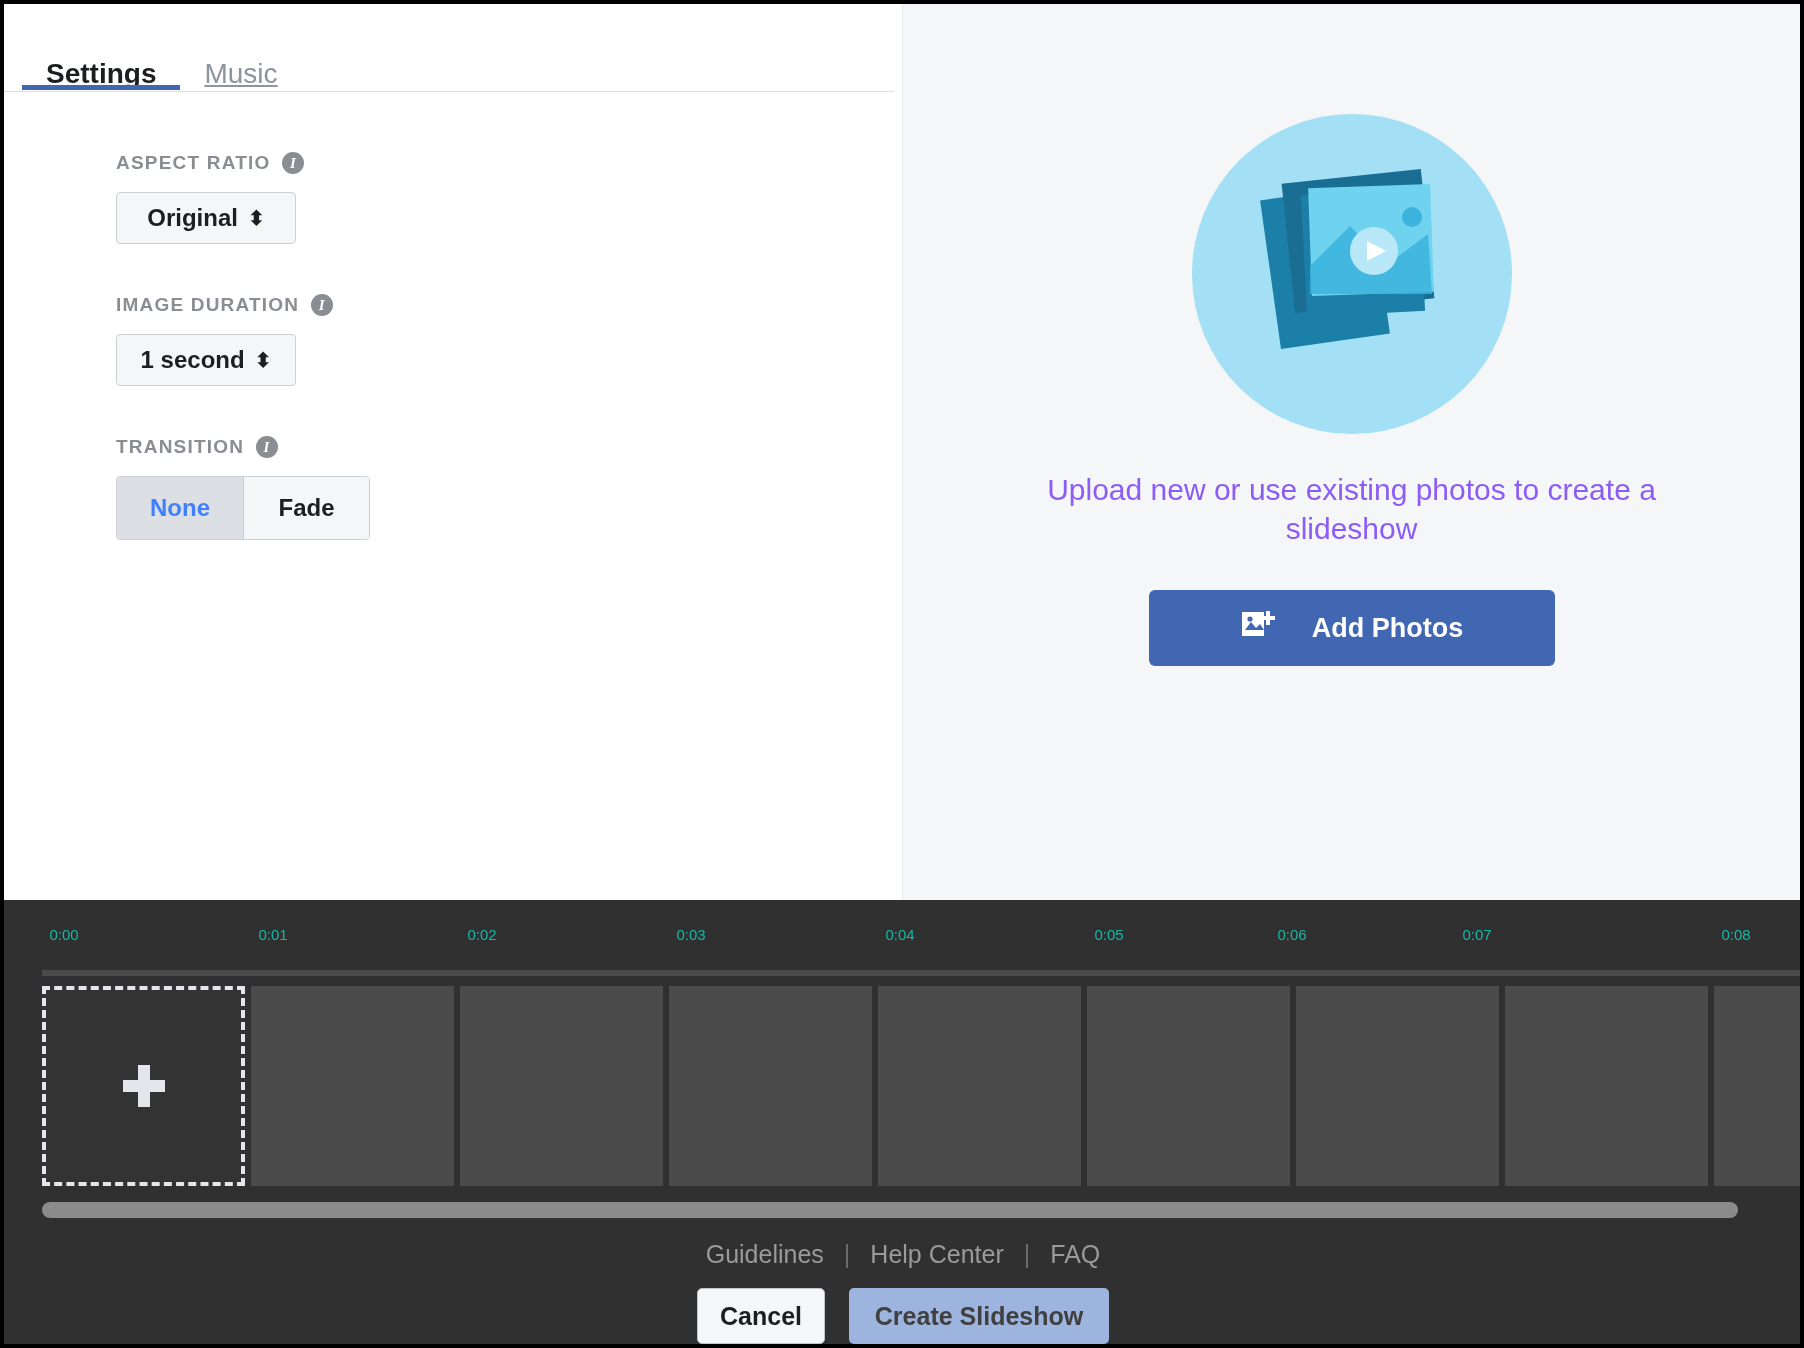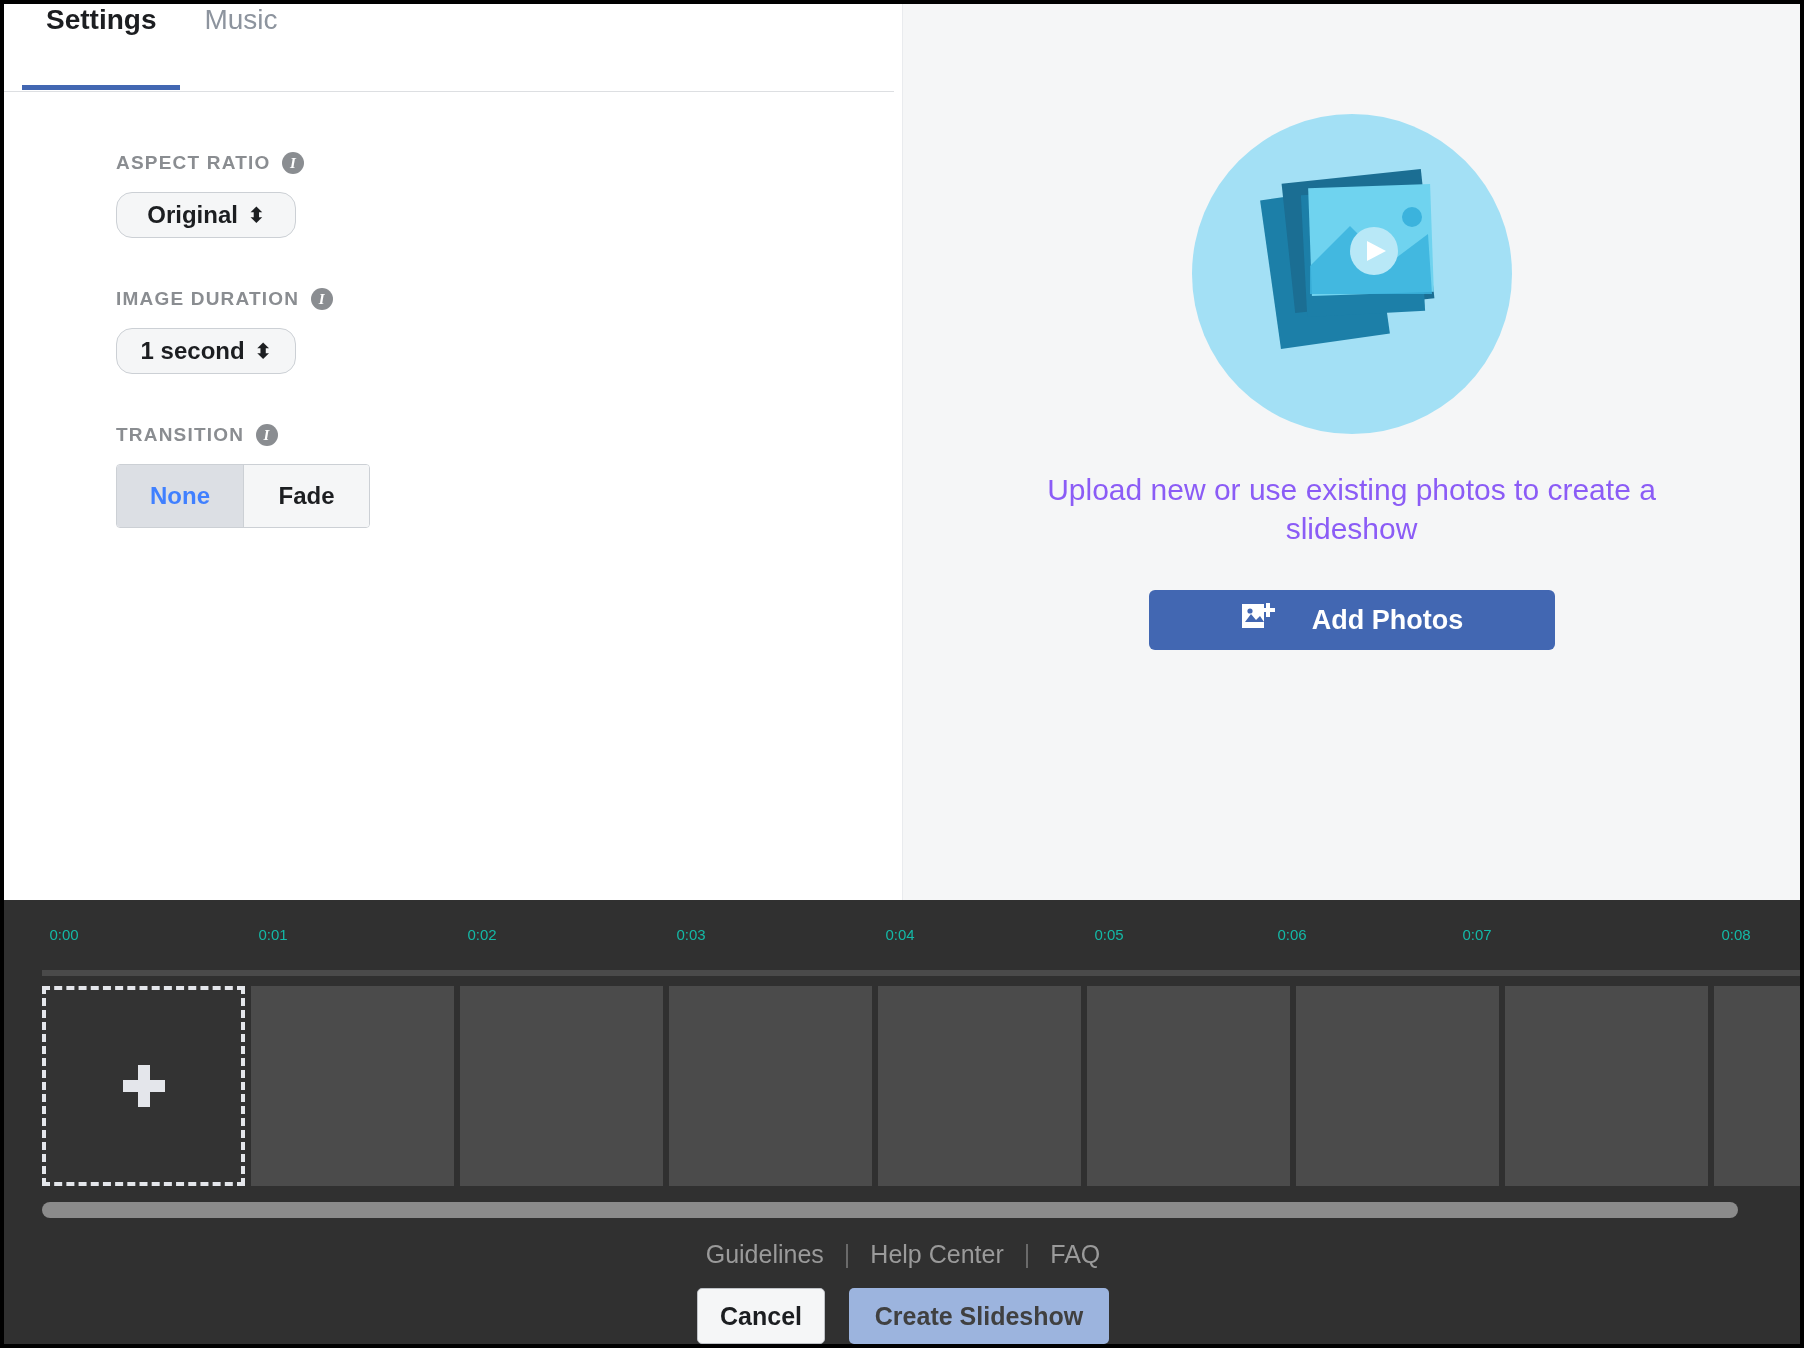--- a/index.html
+++ b/index.html
@@ -41,26 +41,27 @@
     width: 890px;
     border-bottom: 1px solid #dddfe2;
     display: flex;
     align-items: flex-start;
     padding-left: 18px;
   }
   .tab {
     position: relative;
     height: 86px;
     display: flex;
-    align-items: flex-start;
+    align-items: flex-end;
     padding: 0 24px;
     font-size: 28px;
     color: #8d949e;
     cursor: pointer;
     user-select: none;
+    text-decoration: underline;
   }
   .tab.active {
     color: #1c1e21;
     font-weight: bold;
   }
   .tab.active::after {
     content: "";
     position: absolute;
     left: 0; right: 0; bottom: 0;
     height: 5px;
@@ -97,25 +98,25 @@
     align-items: center;
     justify-content: center;
     line-height: 1;
   }
   .select-box {
     display: inline-flex;
     align-items: center;
     justify-content: center;
     gap: 10px;
     min-width: 180px;
-    height: 46px;
+    height: 52px;
     padding: 0 22px;
     background: #f5f6f7;
     border: 1px solid #ccd0d5;
-    border-radius: 16px;
+    border-radius: 4px;
     font-size: 24px;
     font-weight: bold;
     color: #1c1e21;
     cursor: pointer;
     user-select: none;
   }
   .select-arrow {
     font-size: 20px;
     line-height: 1;
     color: #1c1e21;
@@ -165,21 +166,21 @@
     margin-top: 36px;
     width: 620px;
     text-align: center;
     font-size: 30px;
     line-height: 1.3;
     color: #8b5cf6;
   }
   .add-photos-btn {
     margin-top: 42px;
     width: 406px;
-    height: 60px;
+    height: 76px;
     background: #4267b2;
     border-radius: 6px;
     display: flex;
     align-items: center;
     justify-content: center;
     gap: 34px;
     color: #ffffff;
     font-size: 27px;
     font-weight: bold;
     cursor: pointer;

